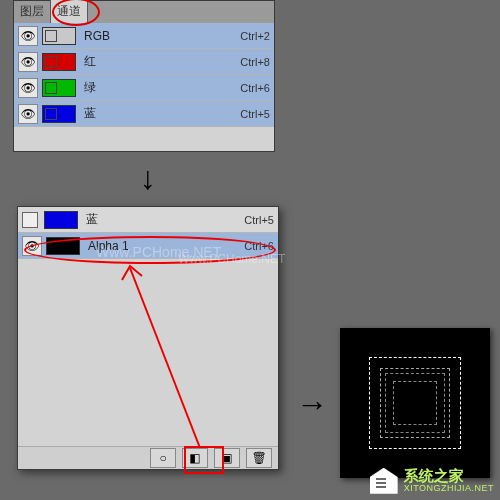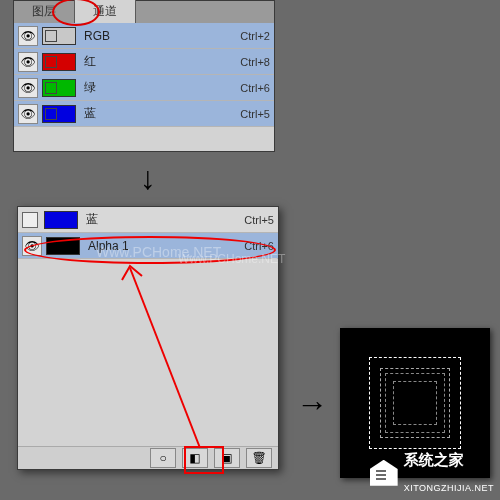--- a/index.html
+++ b/index.html
@@ -24,21 +24,21 @@
   width: 260px;
   height: 150px;
 }
 .tabs {
   display: flex;
   background: #9a9a9a;
   height: 22px;
   align-items: flex-end;
 }
 .tab {
-  padding: 3px 18px;
+  padding: 3px 6px;
   font-size: 12px;
   color: #333;
   cursor: pointer;
 }
 .tab.active {
   background: #d3d3d3;
   border: 1px solid #5a5a5a;
   border-bottom: none;
   font-family: Liberation Serif, serif;
 }
@@ -207,40 +207,40 @@
   font-family: Arial;
   pointer-events: none;
 }
 .logo-block {
   position: absolute;
   right: 6px;
   bottom: 6px;
   display: flex;
   align-items: center;
   gap: 6px;
-  color: #ffffff;
+  color: #bef264;
 }
 .logo-icon {
   width: 28px;
   height: 26px;
   background: #fff;
   clip-path: polygon(50% 0, 100% 35%, 100% 100%, 0 100%, 0 35%);
   position: relative;
 }
 .logo-icon::after{
   content:"";
   position:absolute;
   left:6px; top:10px;
   width:10px; height:2px;
   background:#6a6a6a;
   box-shadow: 0 4px 0 #6a6a6a, 0 8px 0 #6a6a6a;
 }
 .logo-text { display: flex; flex-direction: column; line-height: 1.1; }
 .logo-cn { font-weight: bold; font-size: 15px; }
-.logo-url { font-size: 9px; letter-spacing: .5px; margin-top: 16px; }
+.logo-url { font-size: 9px; letter-spacing: .5px; }
 </style>
 </head>
 <body>
 
 <div class="panel top-panel">
   <div class="tabs">
     <div class="tab">图层</div>
     <div class="tab active">通道</div>
   </div>
   <div class="channel-list">

